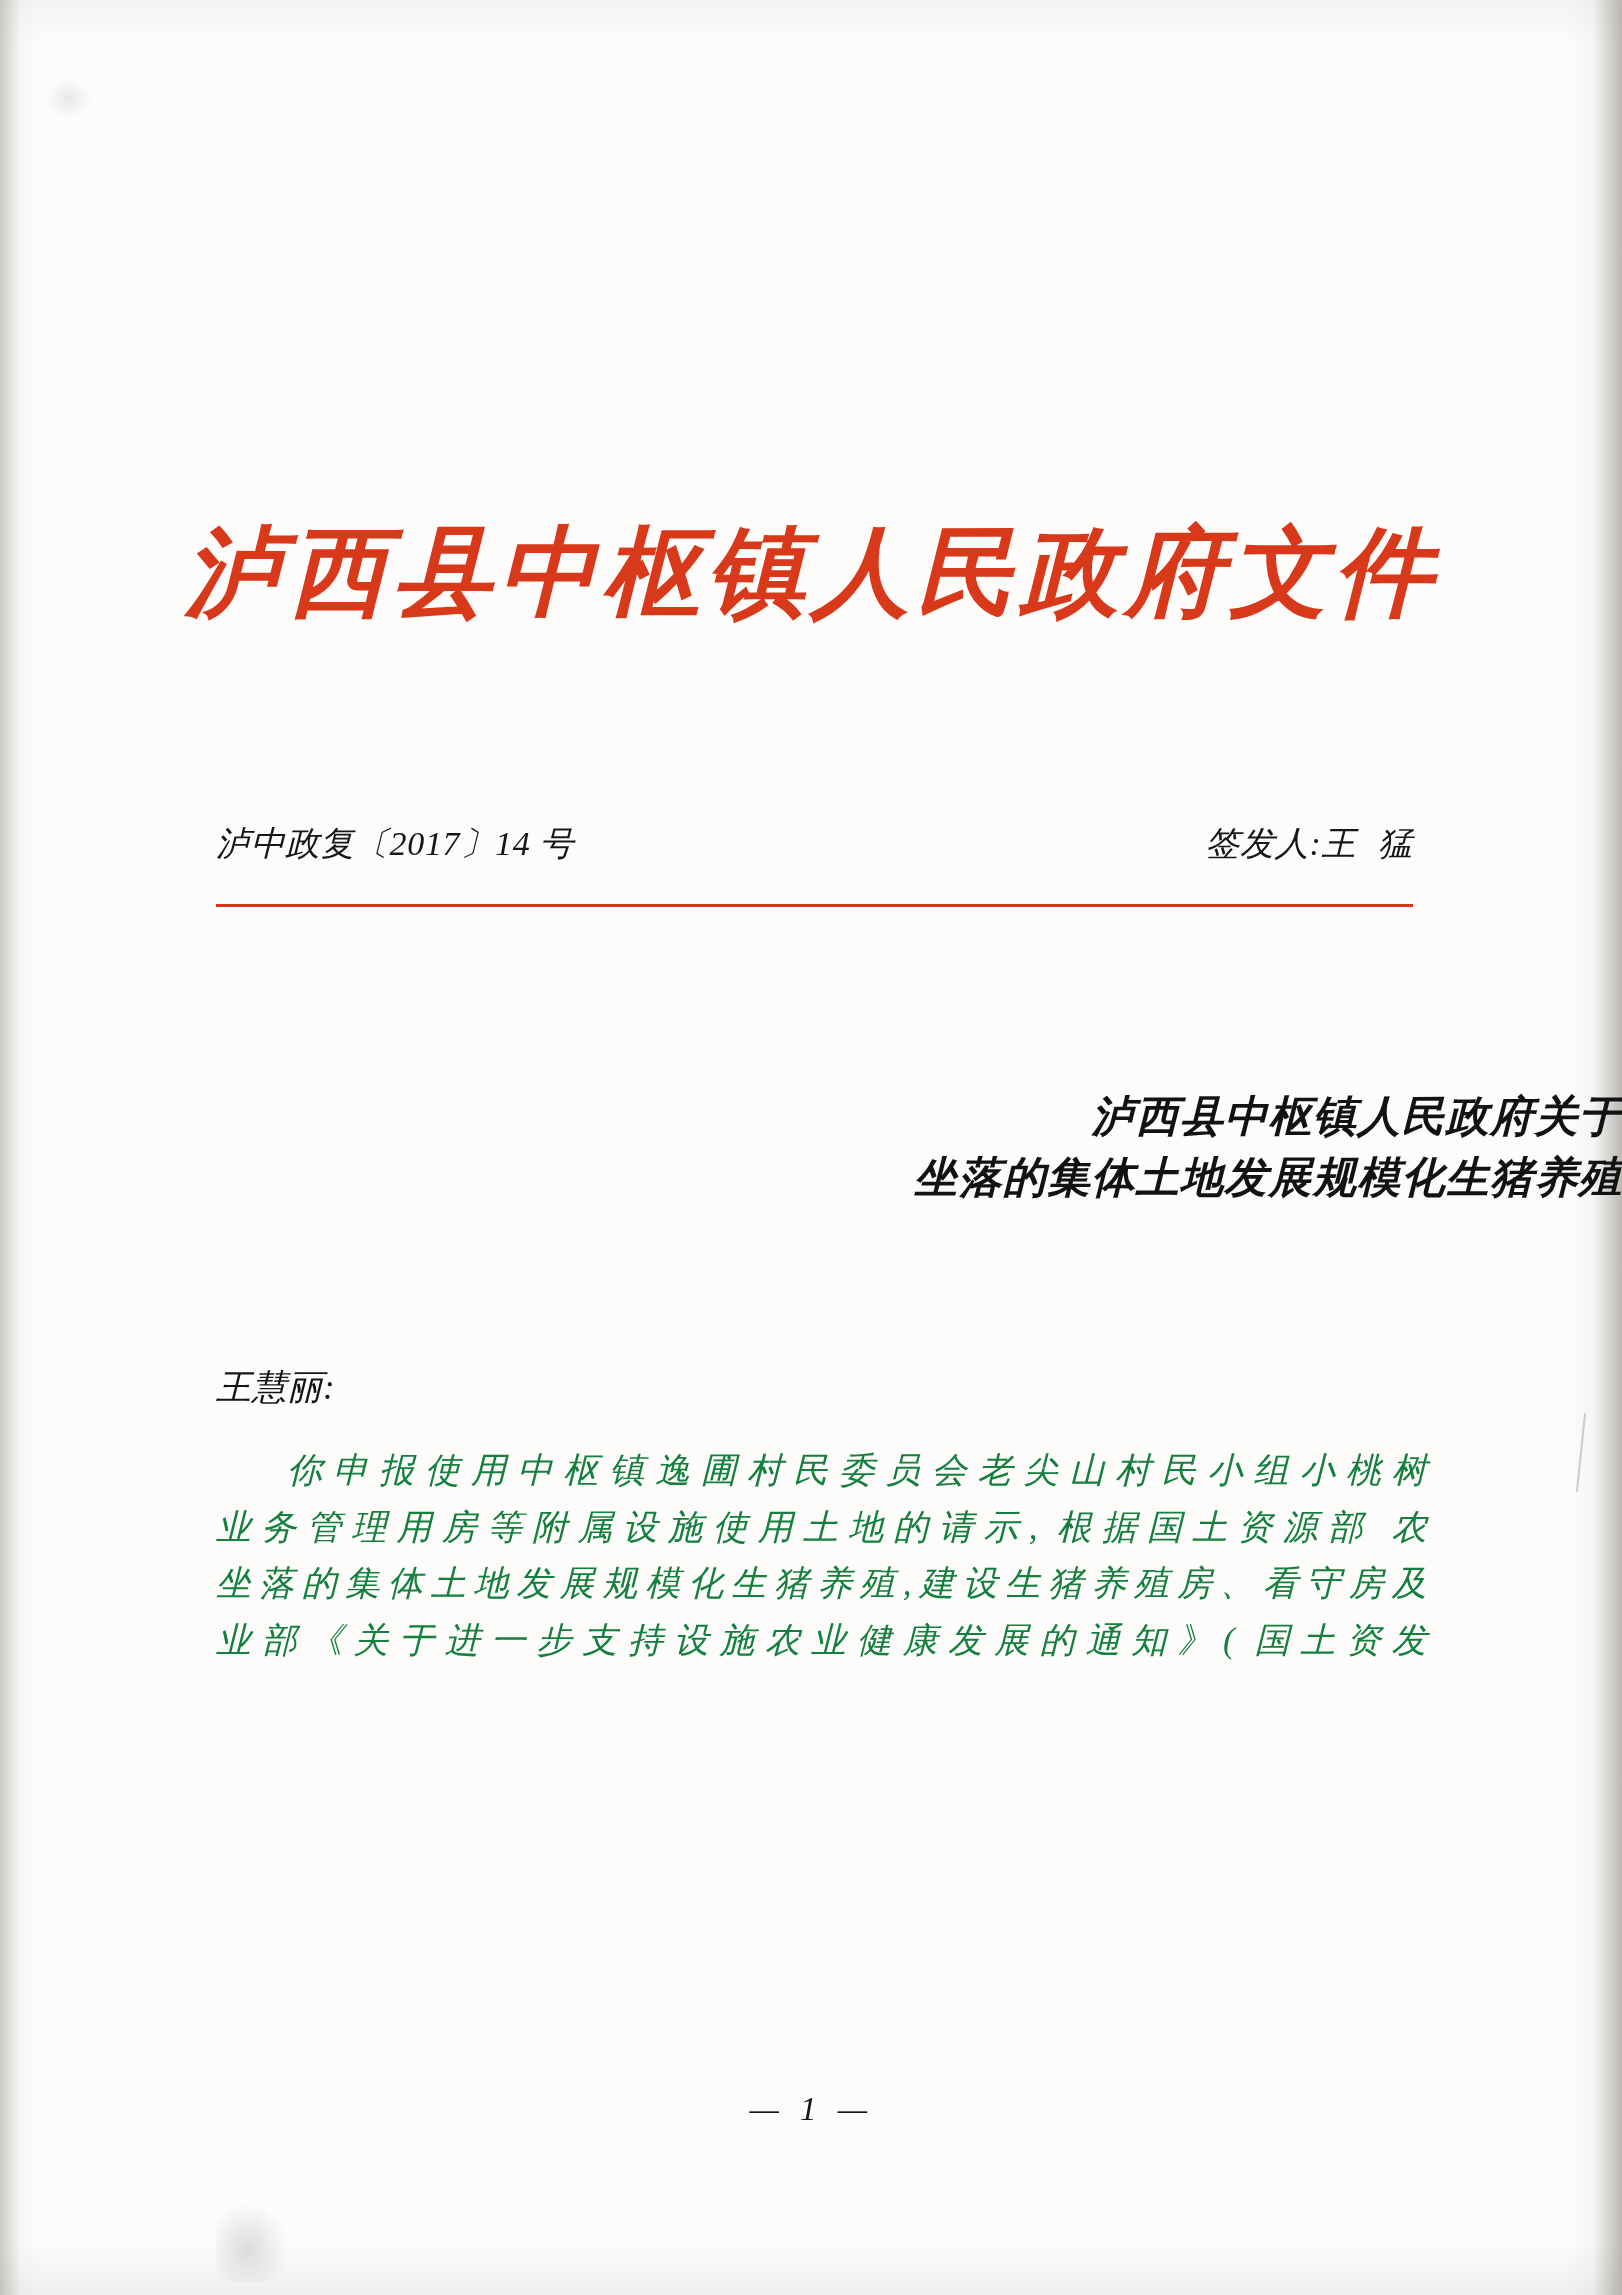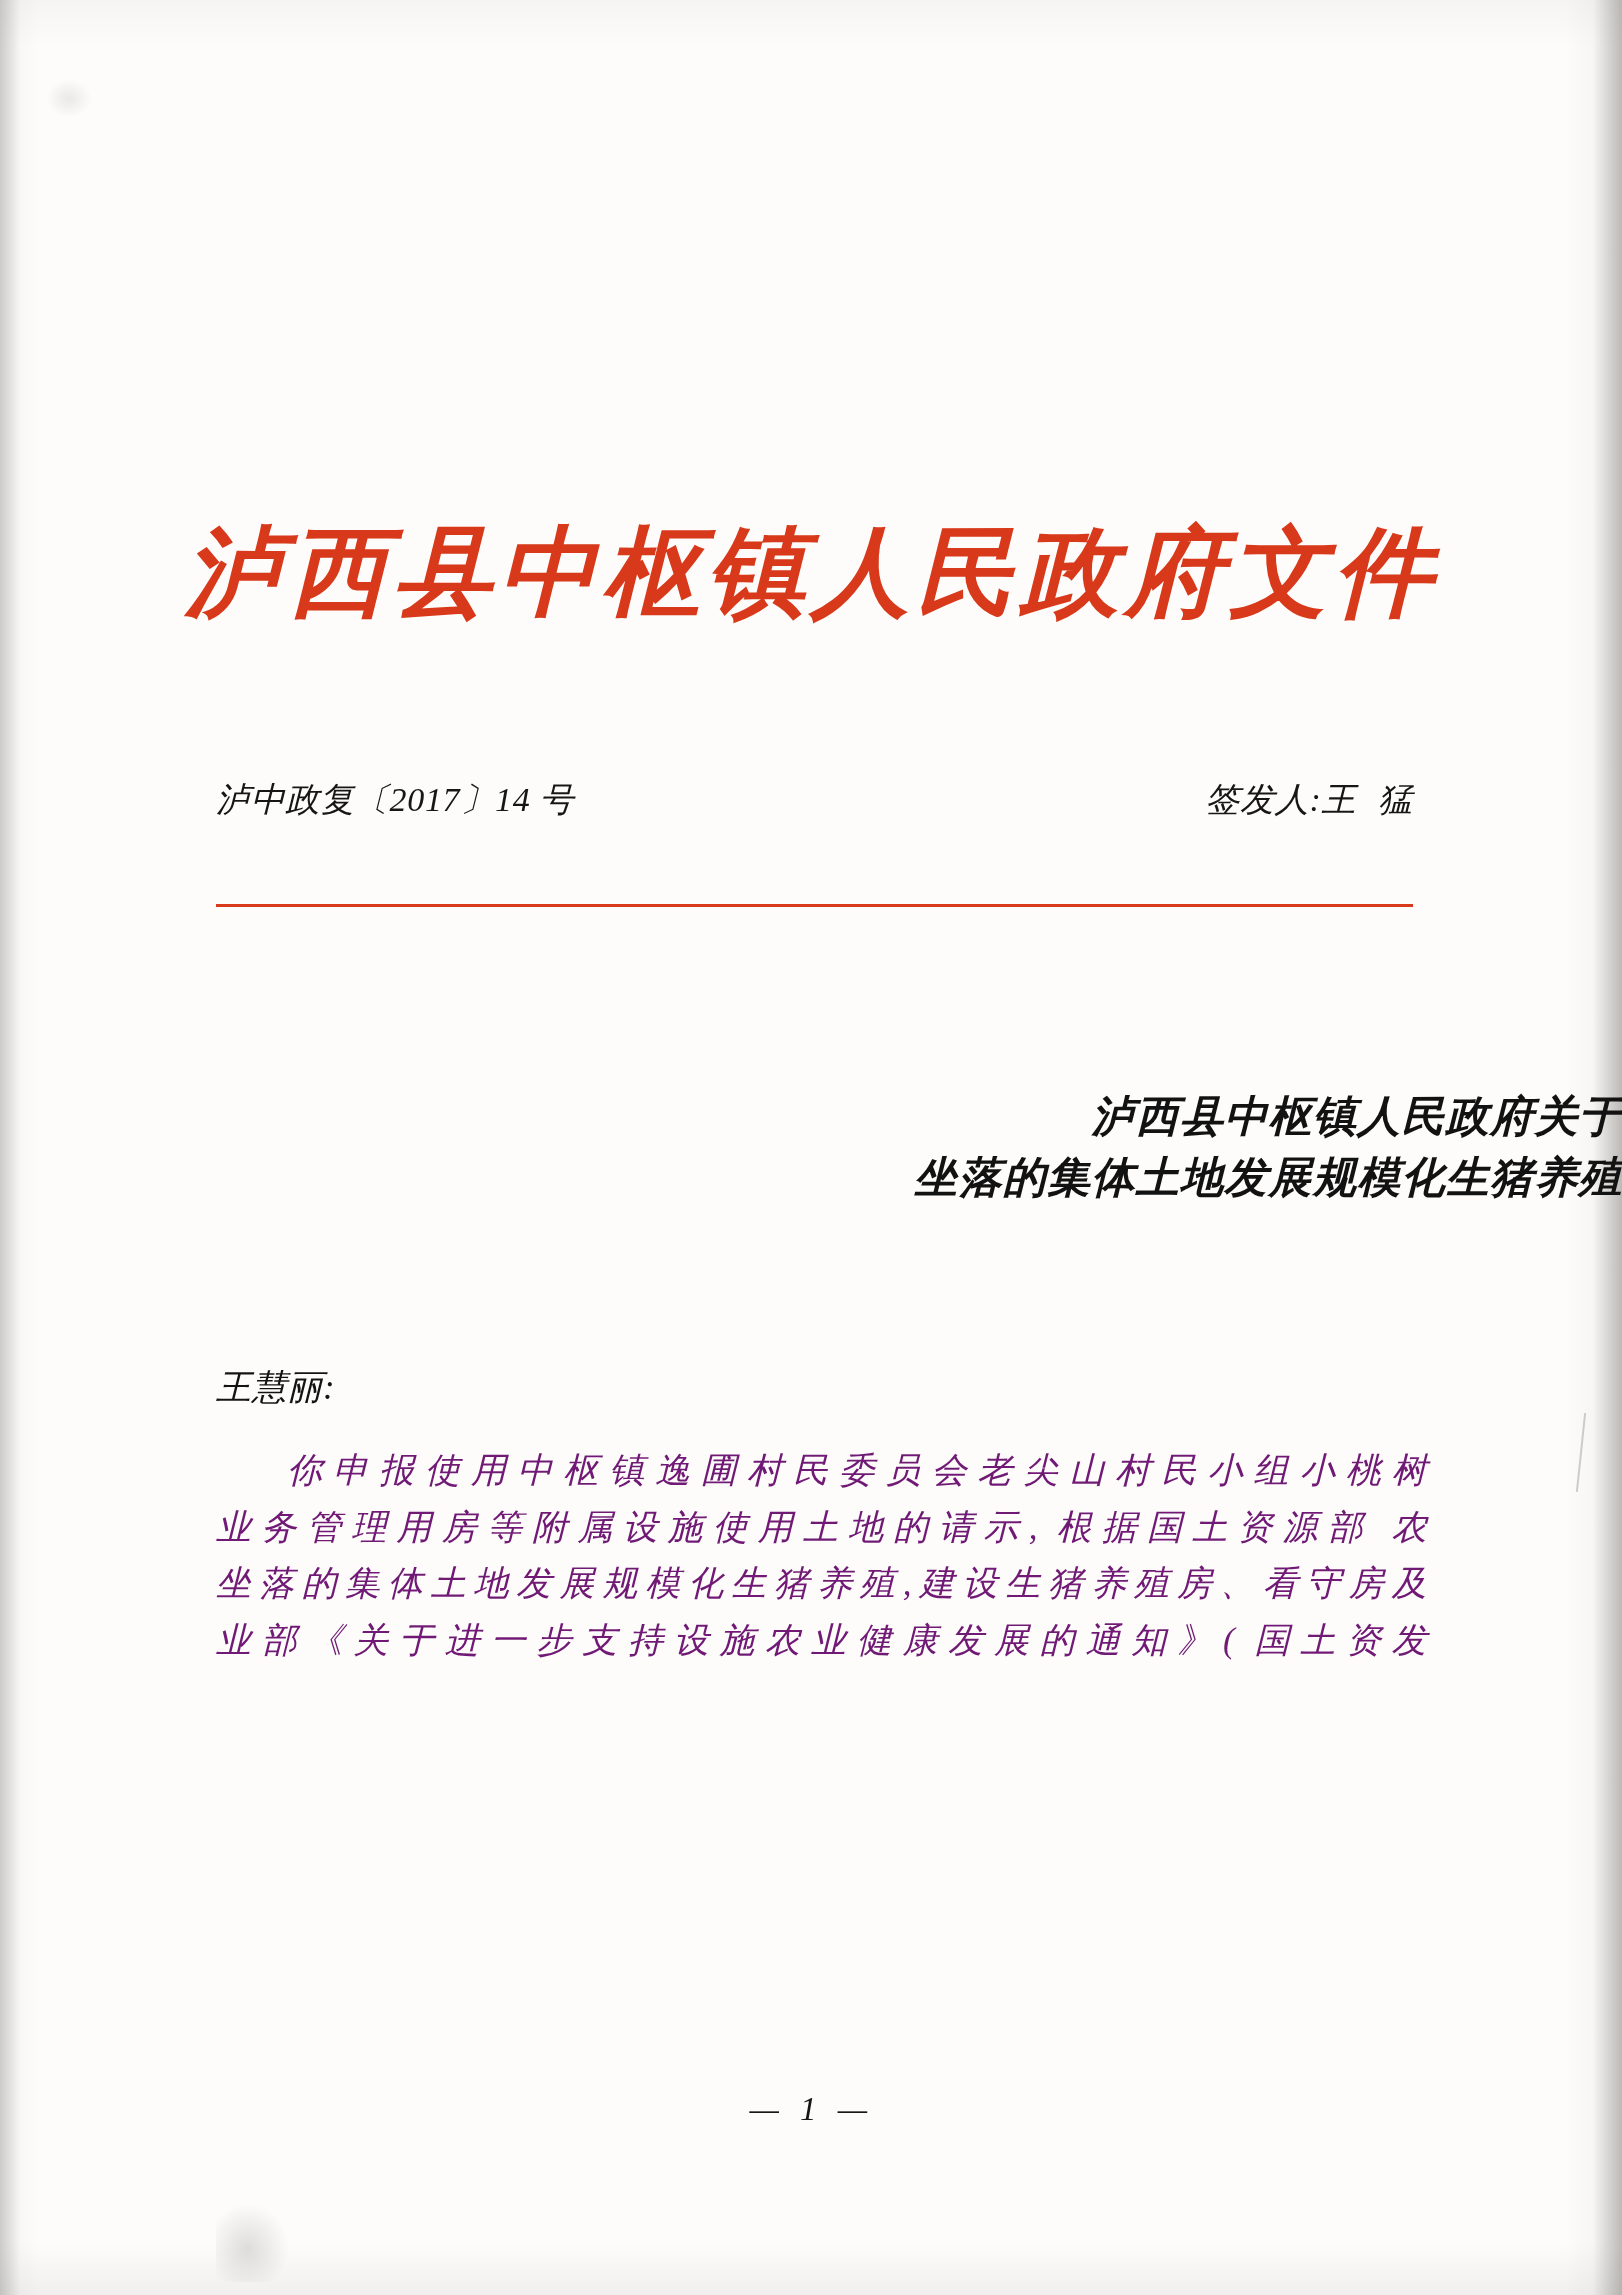--- a/index.html
+++ b/index.html
@@ -55,21 +55,21 @@
     font-weight: bold;
     font-size: 98px;
     letter-spacing: 6.5px;
     line-height: 1;
     white-space: nowrap;
   }
 
   
   .docnum-row {
     position: absolute;
-    top: 777px;
+    top: 821px;
     left: 216px;
     width: 1197px;
     display: flex;
     justify-content: space-between;
     align-items: baseline;
     font-size: 34px;
     color: #161616;
     font-family: "Liberation Serif", "DejaVu Serif", serif;
   }
   .docnum { letter-spacing: 0.7px; }
@@ -110,21 +110,21 @@
     color: #131313;
     letter-spacing: 0.7px;
   }
   .body-text {
     position: absolute;
     top: 1443px;
     left: 216px;
     width: 1211px;
     font-size: 35px;
     line-height: 1.62;
-    color: #701a75;
+    color: #15803d;
     letter-spacing: 0.3px;
   }
   .body-text p {
     margin: 0;
     text-align: justify;
     text-align-last: justify;
     white-space: nowrap;
   }
   .body-text p.last-line-left {
     text-align-last: left;

